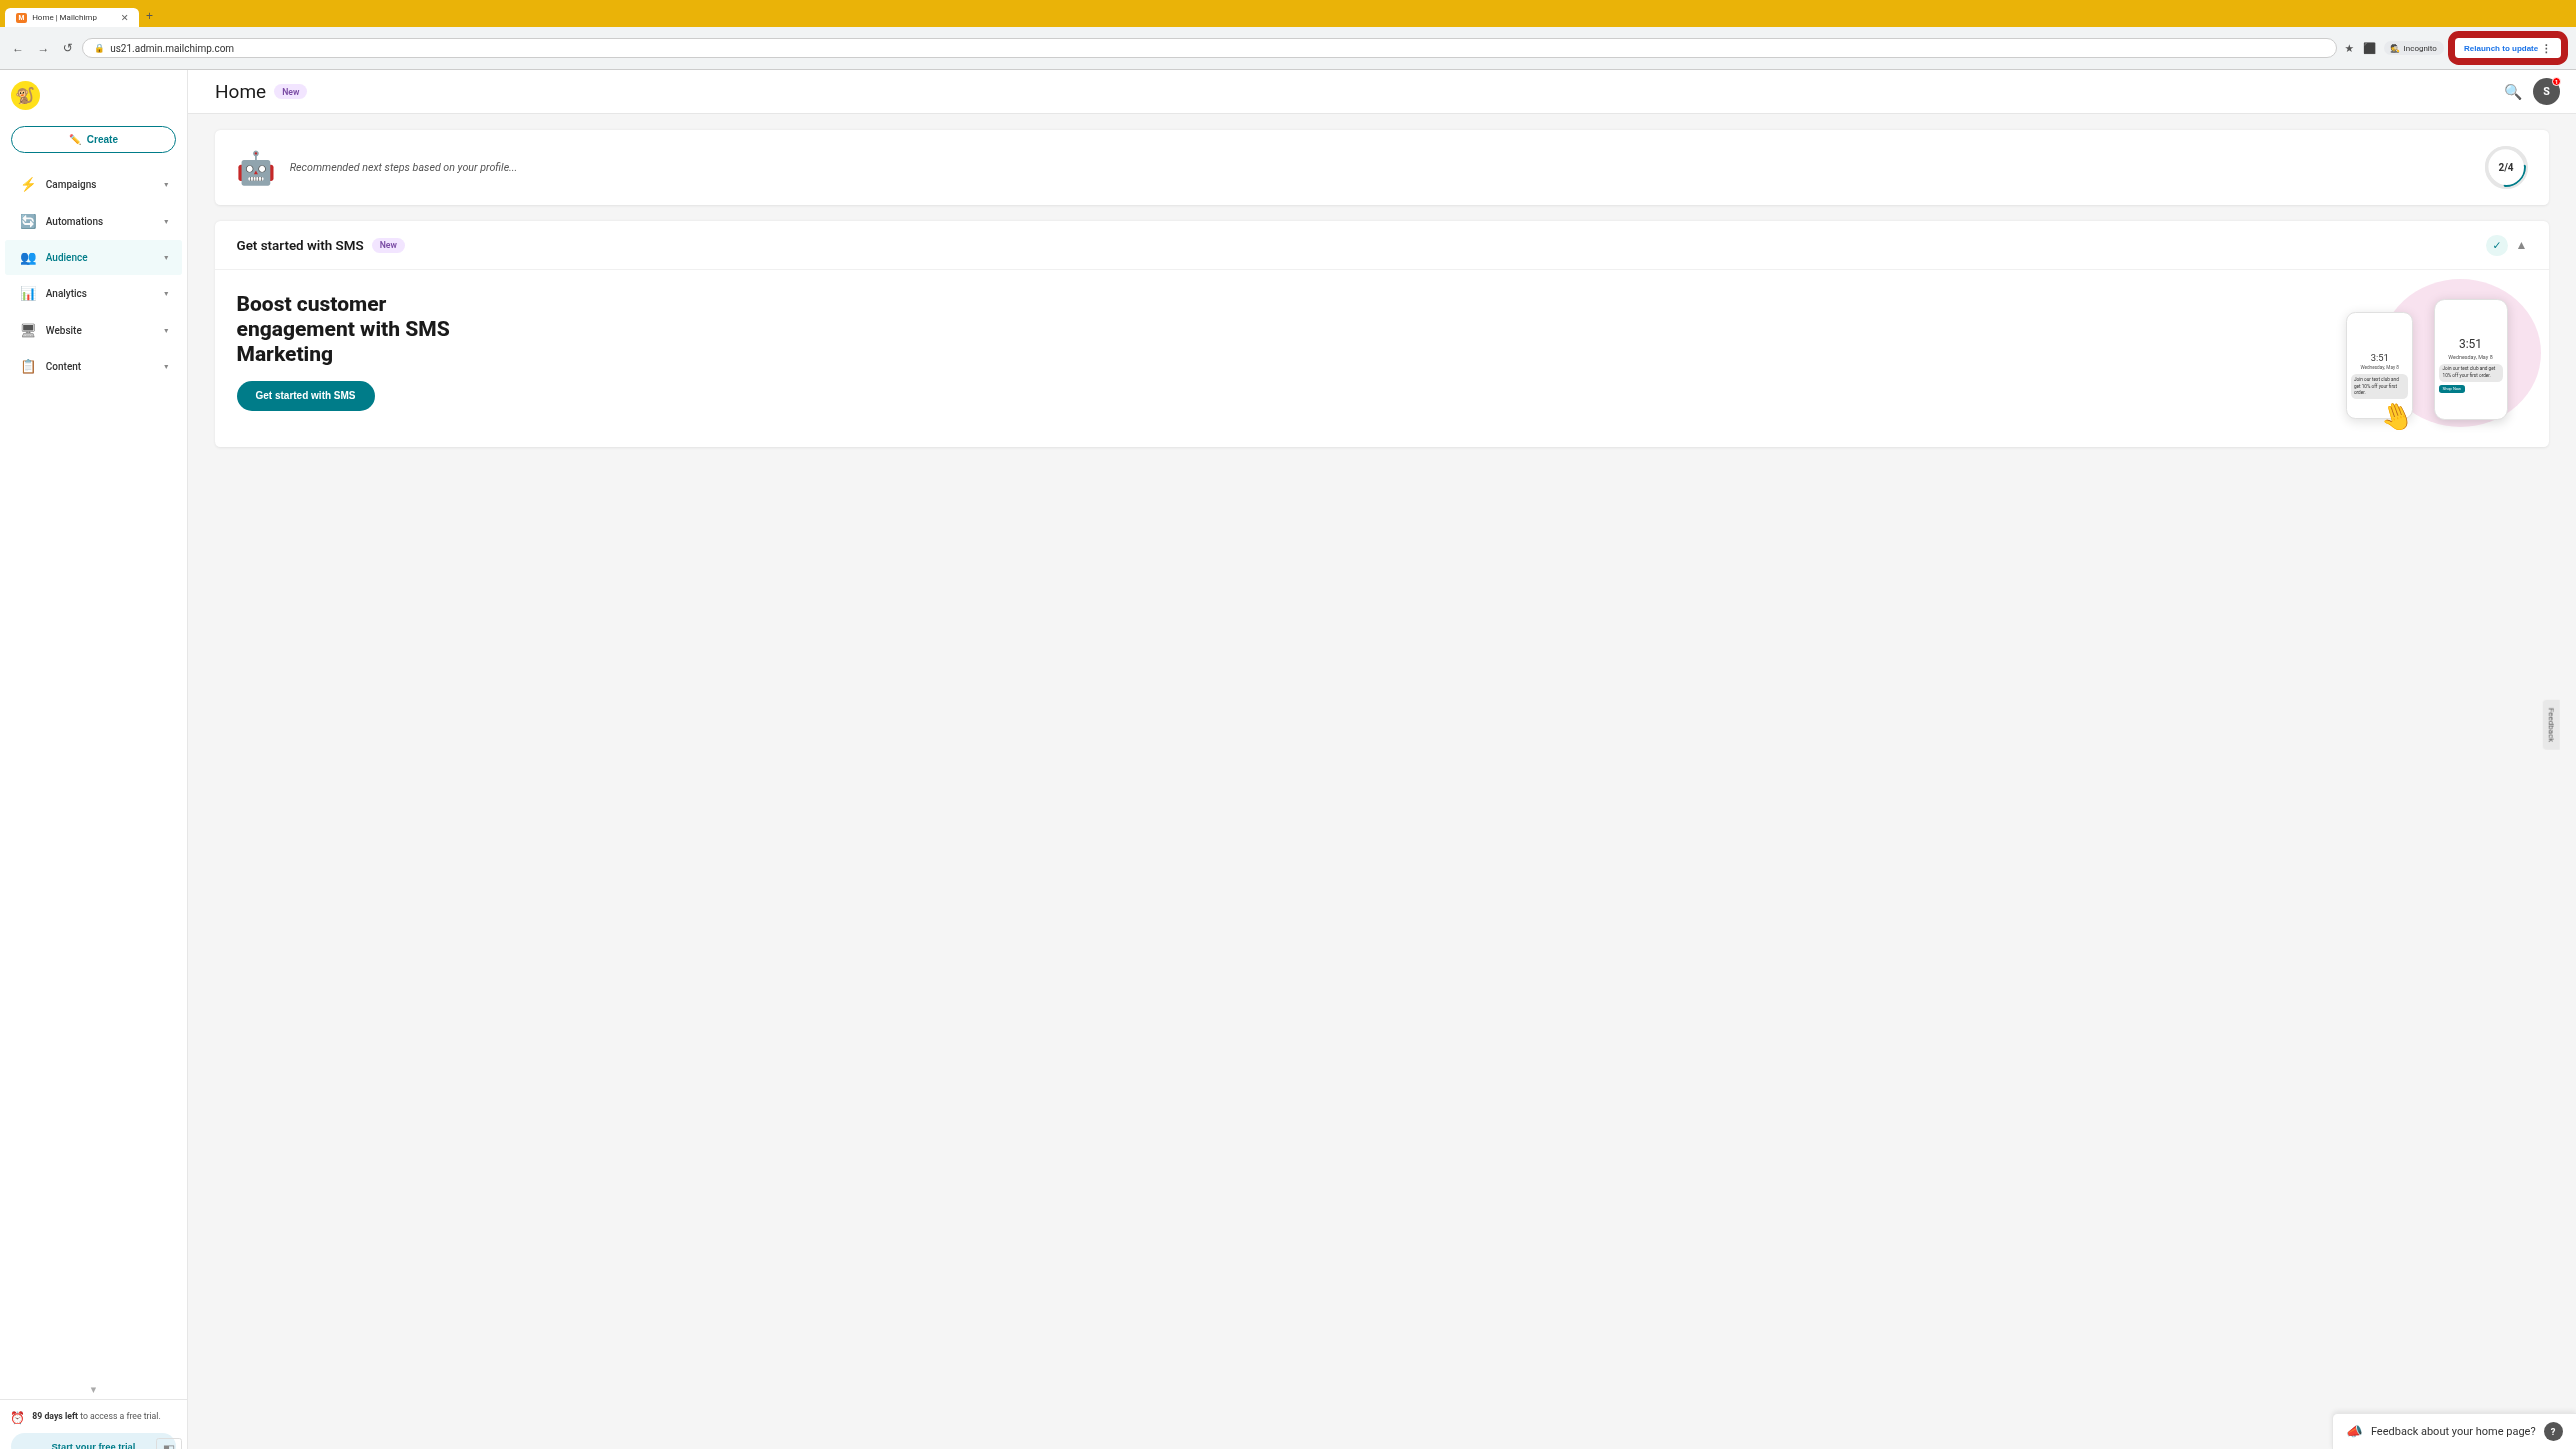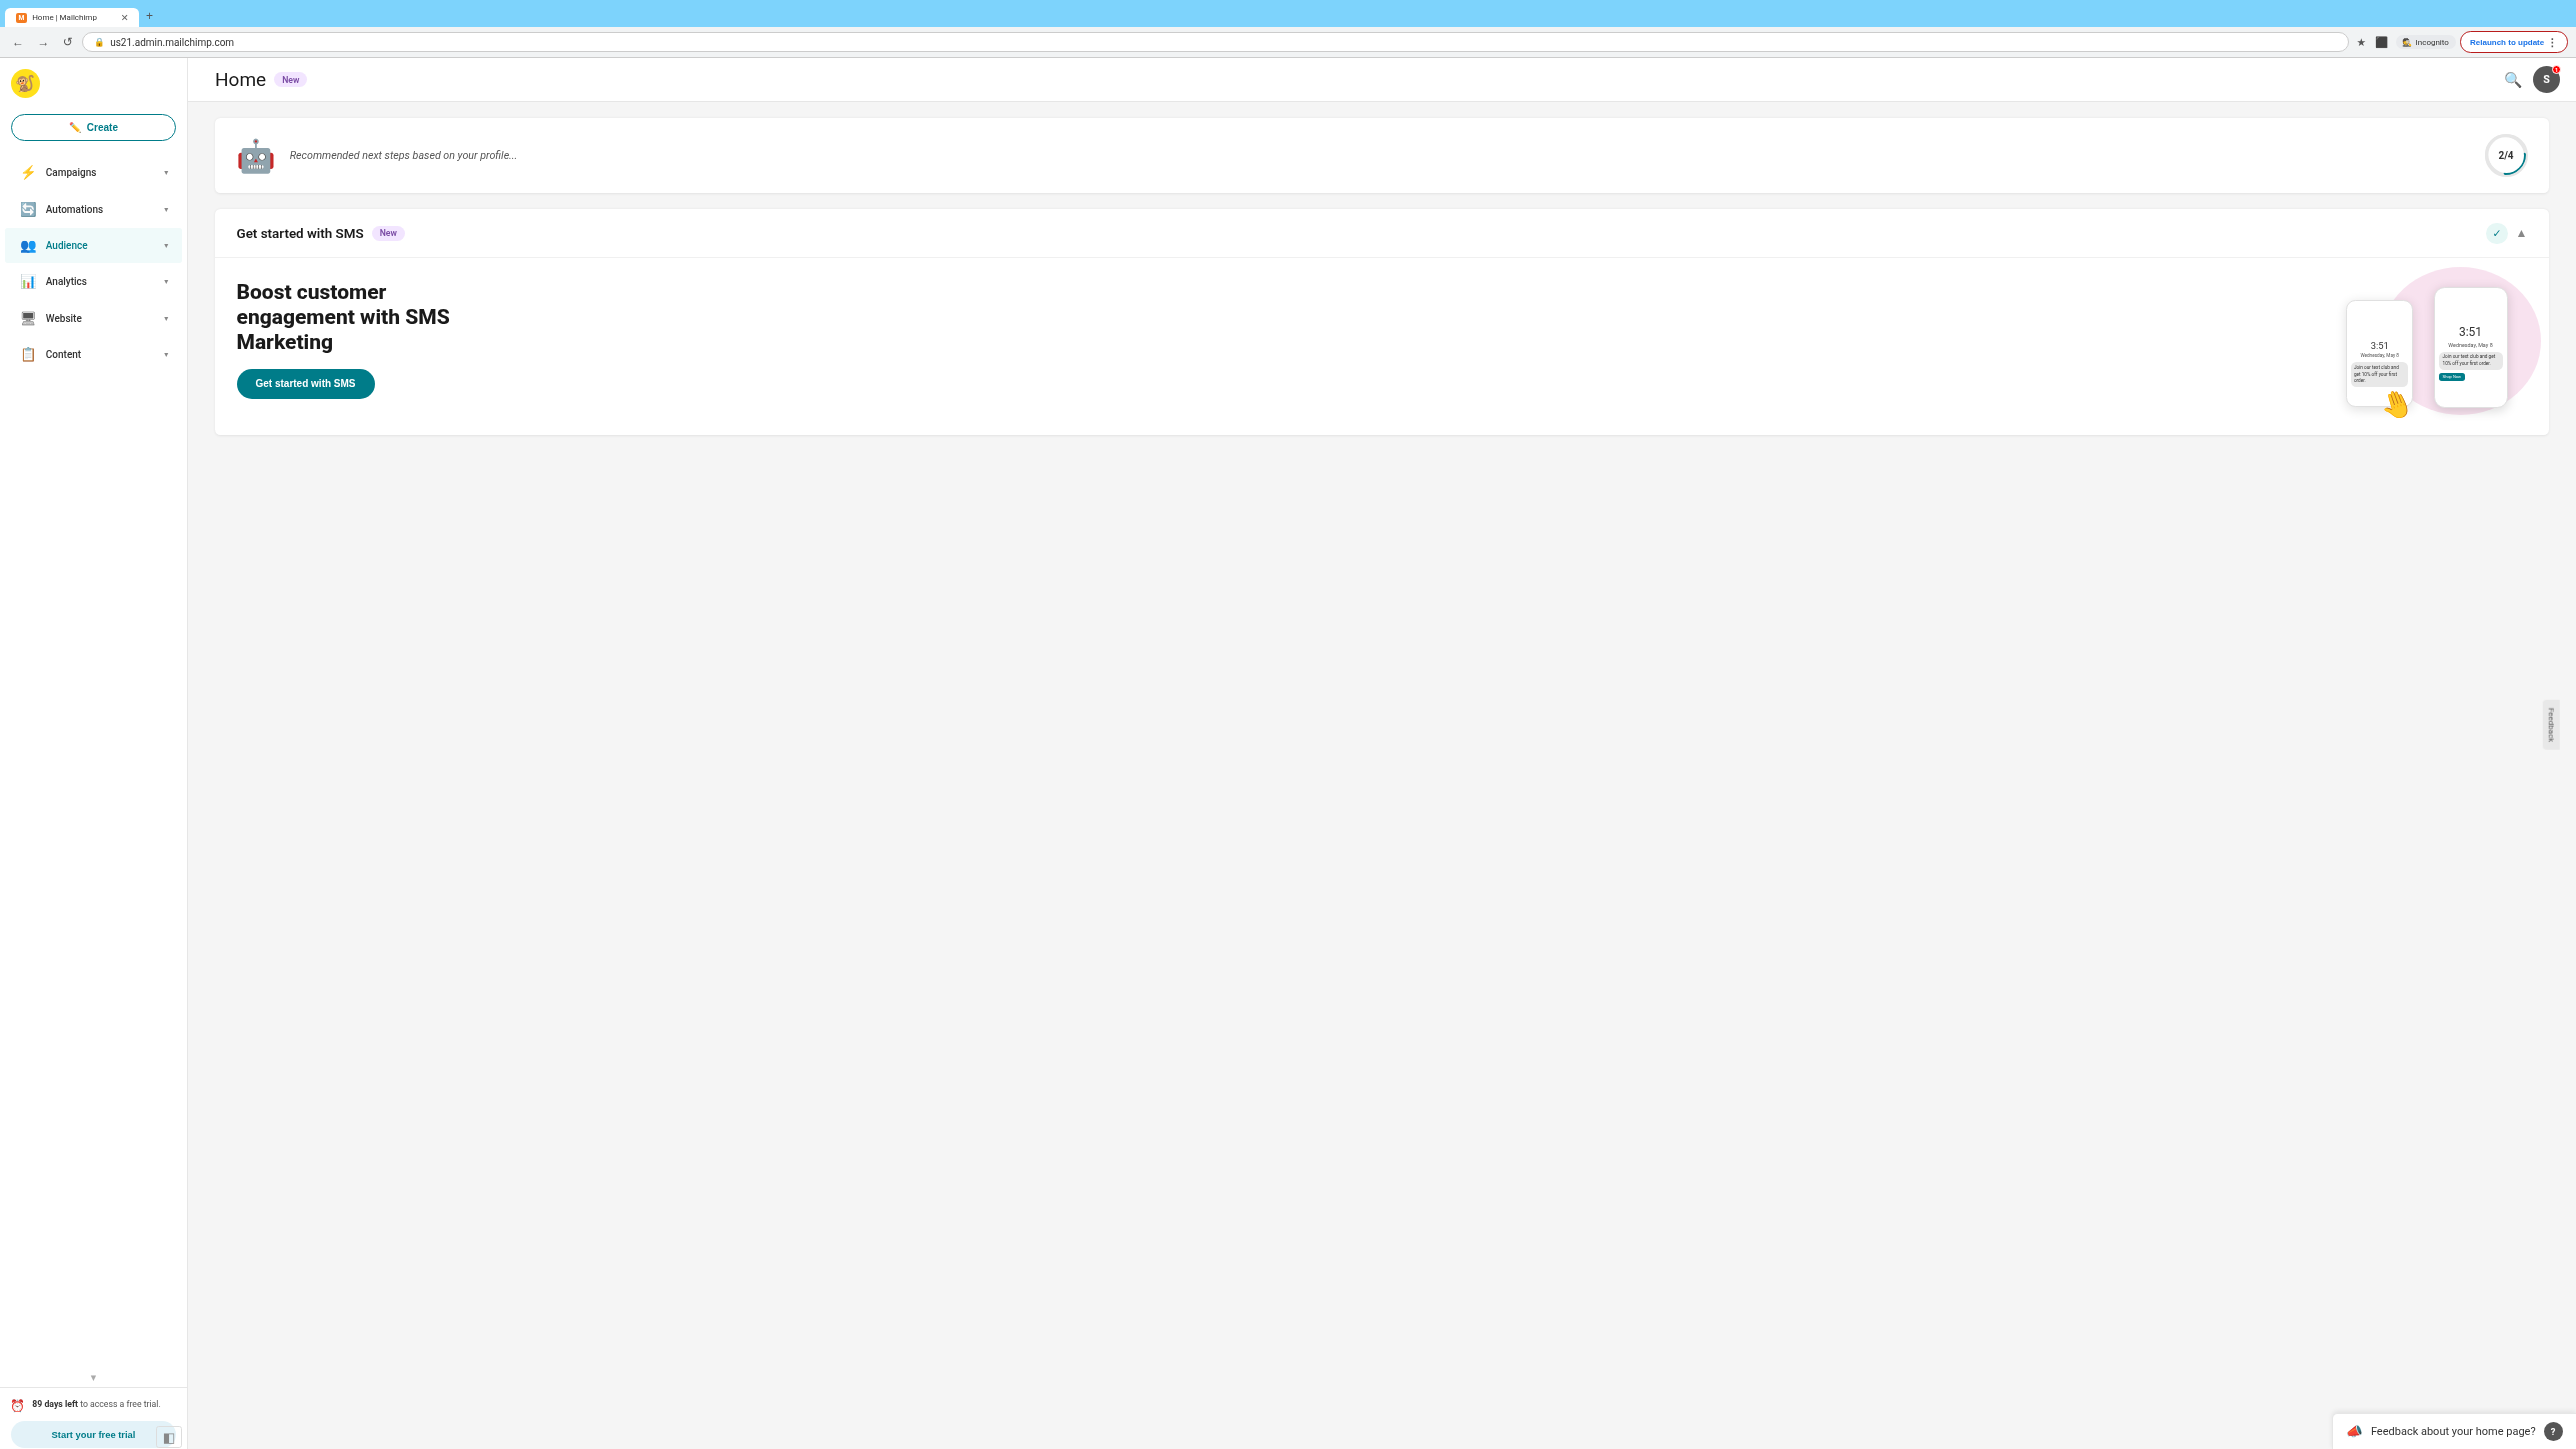--- a/index.html
+++ b/index.html
@@ -1,35 +1,35 @@
 <!DOCTYPE html>
 <html style="font-size:10.7px"><head>
   <meta charset="utf-8">
   <style>
     * { box-sizing: border-box; margin: 0; padding: 0; }
     body { font-family: -apple-system, BlinkMacSystemFont, 'Segoe UI', Roboto, sans-serif; background: #fff; overflow: hidden; }
 
     
     .browser-chrome { background: #dee1e6; width: 100%; }
-    .browser-tab-bar { display: flex; align-items: flex-end; padding: 5.4px 0 0 5.4px; background: #7dd3fc; }
+    .browser-tab-bar { display: flex; align-items: flex-end; padding: 5.4px 0 0 5.4px; background: #eab308; }
     .browser-tab { display: flex; align-items: center; background: #fff; padding: 4px 10.7px; border-radius: 5.4px 5.4px 0 0; font-size: 8.7px; color: #333; gap: 5.4px; min-width: 134px; }
     .browser-tab .favicon { width: 10.7px; height: 10.7px; background: #f47b20; border-radius: 2px; display: flex; align-items: center; justify-content: center; font-size: 6.7px; color: white; font-weight: bold; }
     .browser-tab .tab-title { font-size: 8px; }
     .browser-tab .close-tab { margin-left: auto; color: #666; cursor: pointer; font-size: 9.4px; }
     .new-tab-btn { padding: 4px 6.7px; background: transparent; border: none; cursor: pointer; color: #555; font-size: 12px; }
 
     .browser-toolbar { background: #f1f3f4; display: flex; align-items: center; padding: 4px 8px; gap: 5.4px; border-bottom: 0.7px solid #ccc; }
     .nav-btn { background: none; border: none; cursor: pointer; color: #555; font-size: 12px; padding: 2.7px 4px; border-radius: 2.7px; }
     .address-bar { flex: 1; background: #fff; border: 0.7px solid #ccc; border-radius: 13.4px; padding: 3.4px 10.7px; font-size: 8.7px; color: #333; display: flex; align-items: center; gap: 5.4px; }
     .address-bar .lock-icon { color: #555; font-size: 8.7px; }
     .address-bar .url-text { color: #333; font-size: 10px; }
     .toolbar-icons { display: flex; align-items: center; gap: 4px; }
     .toolbar-icon-btn { background: none; border: none; cursor: pointer; color: #555; font-size: 10.7px; padding: 2.7px; border-radius: 2.7px; }
     .incognito-indicator { display: flex; align-items: center; gap: 3.4px; font-size: 8px; color: #333; background: #e8eaed; padding: 2.7px 6.7px; border-radius: 8px; }
-    .relaunch-btn { background: #fff; border: 1px solid #b91c1c; color: #1a73e8; border-radius: 10.7px; padding: 3.4px 9.4px; font-size: 8px; font-weight: 600; cursor: pointer; display: flex; align-items: center; gap: 2.7px; }
+    .relaunch-btn { background: #fff; border: 7px solid #b91c1c; color: #1a73e8; border-radius: 10.7px; padding: 3.4px 9.4px; font-size: 8px; font-weight: 600; cursor: pointer; display: flex; align-items: center; gap: 2.7px; }
     .relaunch-dots { color: #555; font-size: 10.7px; }
 
     
     .app-container { display: flex; height: calc(100vh - 48px); }
 
     
     .sidebar { width: 188px; background: #fff; border-right: 0.7px solid #e6e6e6; display: flex; flex-direction: column; overflow-y: auto; position: relative; }
     .sidebar-header { padding: 10.7px; display: flex; align-items: center; justify-content: space-between; }
     .mailchimp-logo { width: 29.5px; height: 29.5px; background: #ffe01b; border-radius: 50%; display: flex; align-items: center; justify-content: center; font-size: 16px; }
     .create-btn { margin: 5.4px 10.7px 10.7px; background: #fff; border: 1.3px solid #007c89; color: #007c89; border-radius: 16px; padding: 6.7px 13.4px; font-size: 10px; font-weight: 600; cursor: pointer; display: flex; align-items: center; justify-content: center; gap: 5.4px; transition: background 0.2s; }

